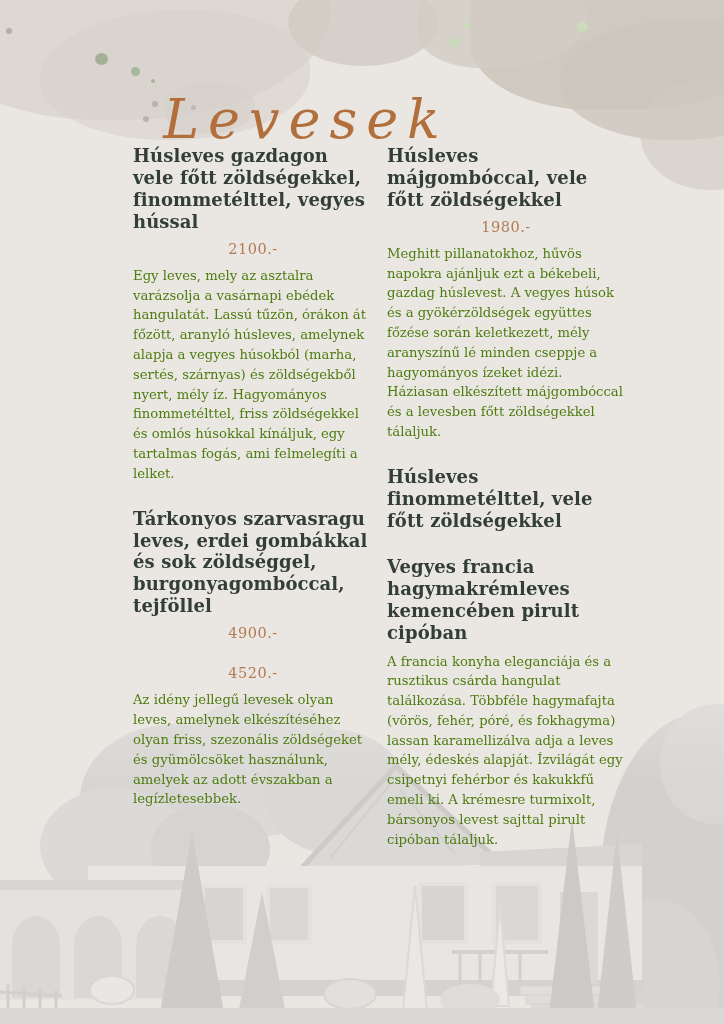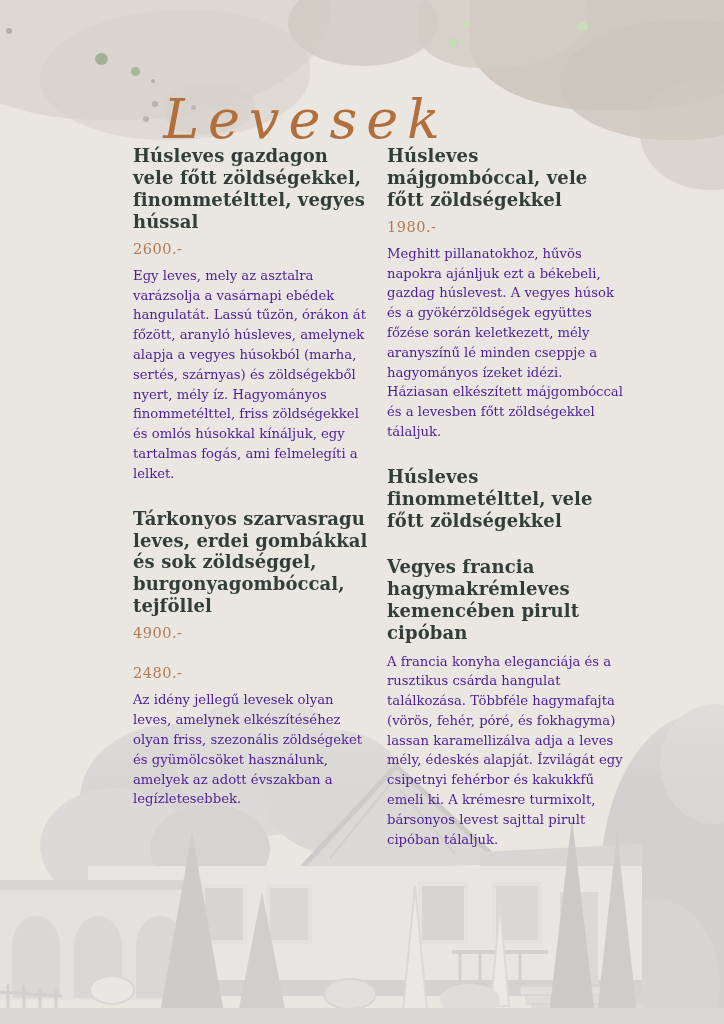--- a/index.html
+++ b/index.html
@@ -59,26 +59,27 @@
     font-weight:700;
     color:#333e3a;
     letter-spacing:.1px;
   }
   .price{
     margin:0 0 9px 0;
     font-size:14.5px;
     font-weight:400;
     color:#b37a51;
     letter-spacing:.5px;
+    text-align:center;
   }
   .desc{
     margin:0;
     font-size:13.2px;
     line-height:1.5;
-    color:#4c1d95;
+    color:#4d7c0f;
   }
   
   .photo{position:absolute;left:0;bottom:0;width:724px;height:430px;z-index:1;}
 </style>
 </head>
 <body>
 
 <div class="blob b5"></div>
 <div class="blob b6"></div>
 <div class="blob b7"></div>
@@ -171,29 +172,29 @@
   </g>
   <rect x="0" y="0" width="724" height="190" fill="url(#fade)"></rect>
 </svg>
 
 <h1 class="page-title">Levesek</h1>
 
 <div class="menu">
   <div class="col">
     <div class="item">
       <h2>Húsleves gazdagon vele főtt zöldségekkel, finommetélttel, vegyes hússal</h2>
-      <p class="price">2600.-</p>
+      <p class="price">2100.-</p>
       <p class="desc">Egy leves, mely az asztalra varázsolja a vasárnapi ebédek hangulatát. Lassú tűzön, órákon át főzött, aranyló húsleves, amelynek alapja a vegyes húsokból (marha, sertés, szárnyas) és zöldségekből nyert, mély íz. Hagyományos finommetélttel, friss zöldségekkel és omlós húsokkal kínáljuk, egy tartalmas fogás, ami felmelegíti a lelket.</p>
     </div>
     <div class="item">
       <h2>Tárkonyos szarvasragu leves, erdei gombákkal és sok zöldséggel, burgonyagombóccal, tejföllel</h2>
       <p class="price">4900.-</p>
     </div>
     <div class="item">
-      <p class="price">2480.-</p>
+      <p class="price">4520.-</p>
       <p class="desc">Az idény jellegű levesek olyan leves, amelynek elkészítéséhez olyan friss, szezonális zöldségeket és gyümölcsöket használunk, amelyek az adott évszakban a legízletesebbek.</p>
     </div>
 
   </div>
   <div class="col">
     <div class="item">
       <h2>Húsleves májgombóccal, vele főtt zöldségekkel</h2>
       <p class="price">1980.-</p>
       <p class="desc">Meghitt pillanatokhoz, hűvös napokra ajánljuk ezt a békebeli, gazdag húslevest. A vegyes húsok és a gyökérzöldségek együttes főzése során keletkezett, mély aranyszínű lé minden cseppje a hagyományos ízeket idézi. Háziasan elkészített májgombóccal és a levesben főtt zöldségekkel tálaljuk.</p>
     </div>

